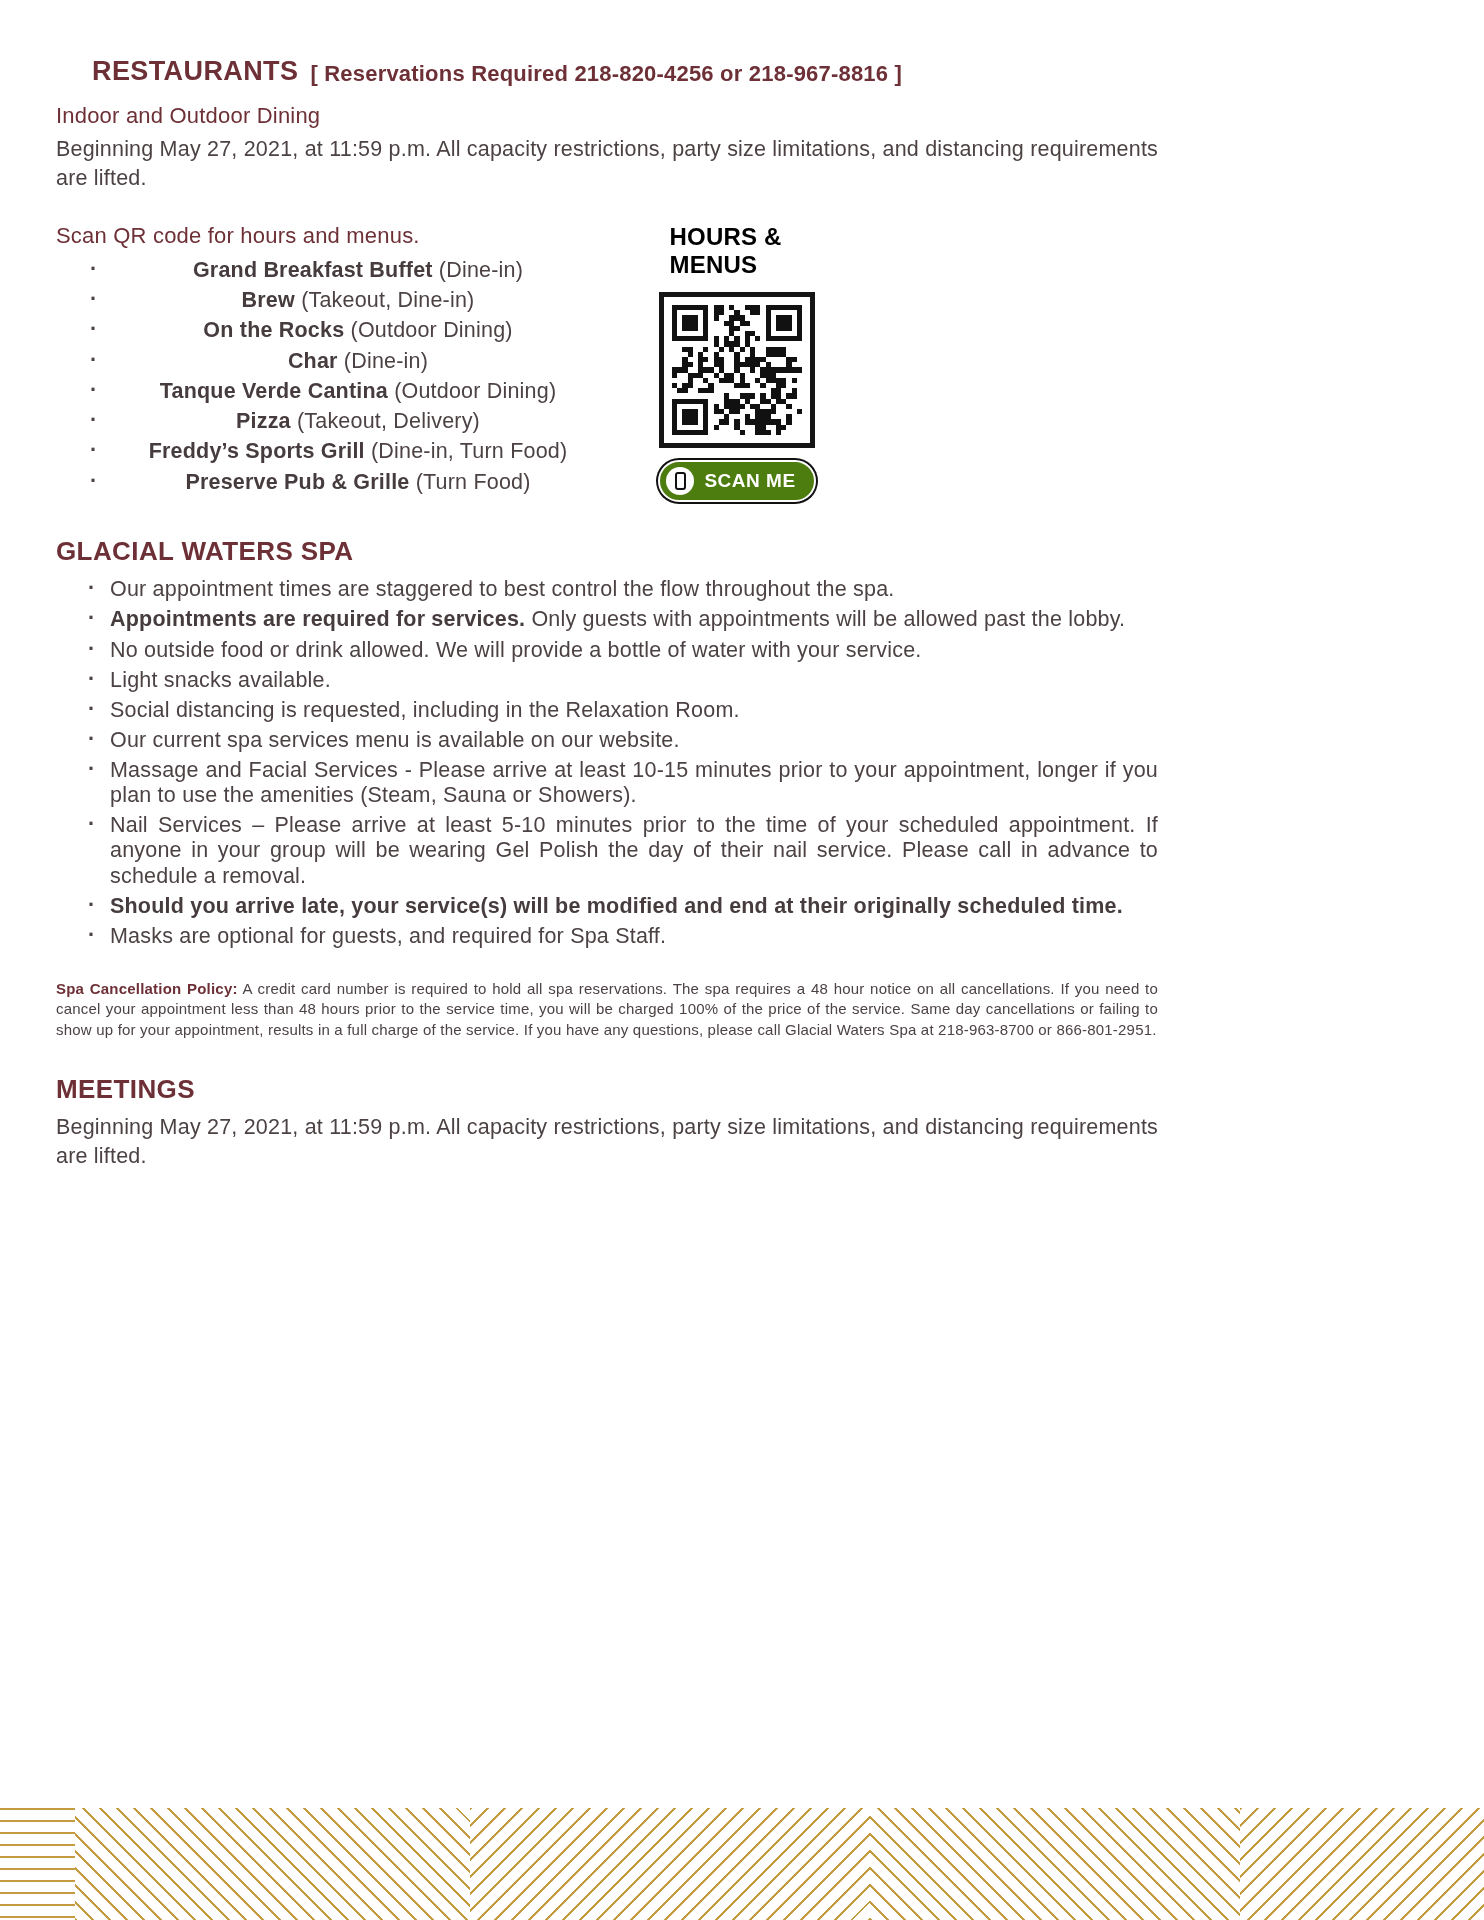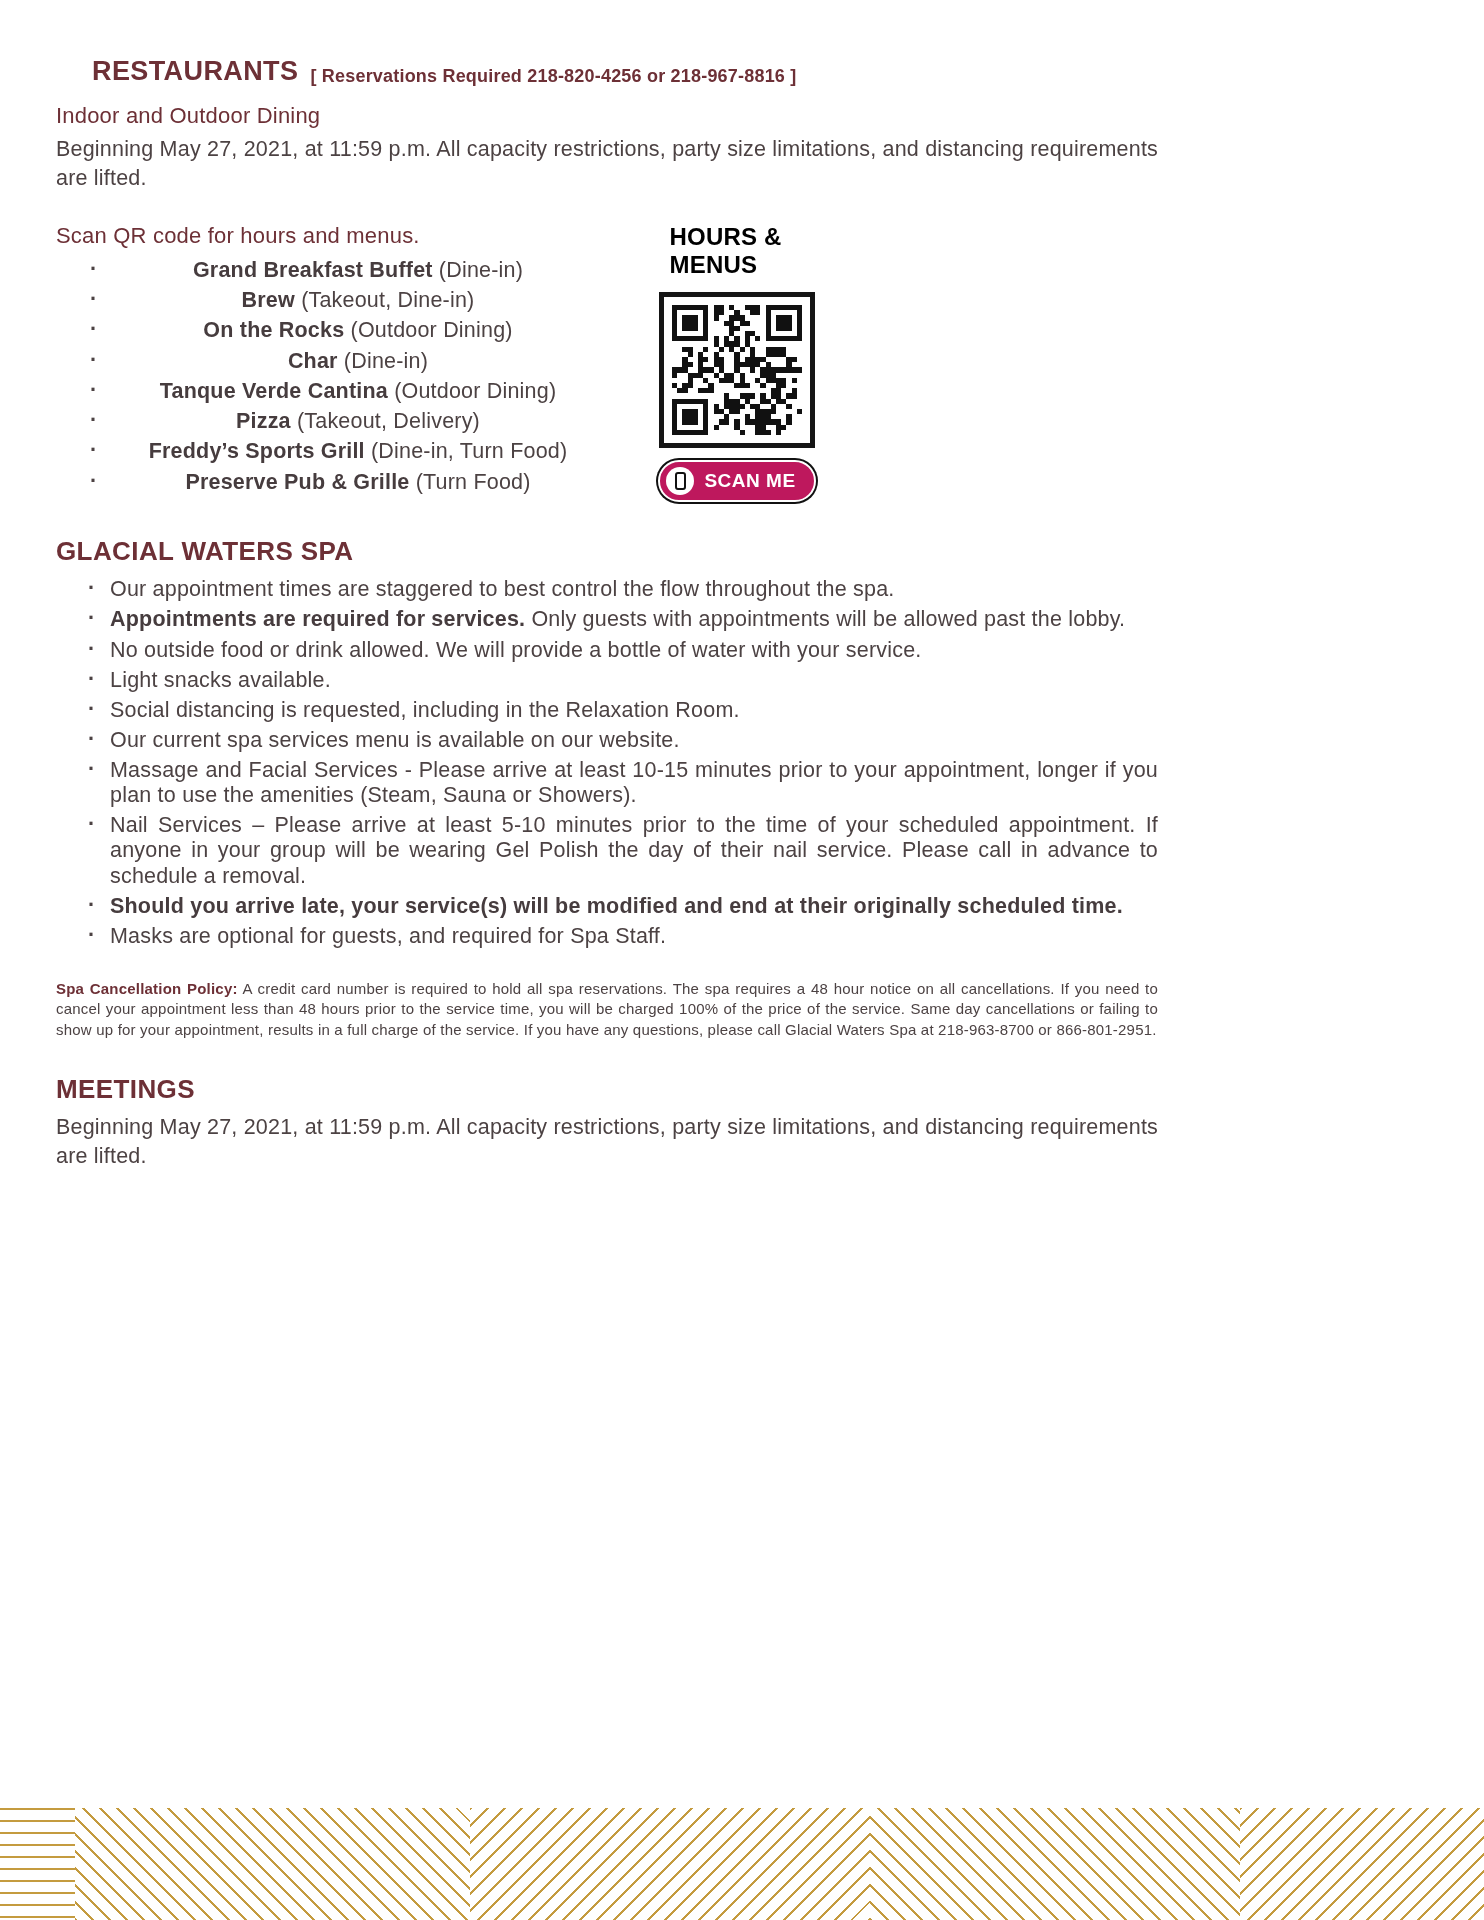--- a/index.html
+++ b/index.html
@@ -6,21 +6,21 @@
   html,body { width:1484px; }
   body {
     height:1920px; background:#ffffff; position:relative; overflow:hidden;
     font-family:"Liberation Sans","DejaVu Sans",sans-serif;
     color:#4c4243; letter-spacing:.2px;
   }
   .content { width:1102px; margin-left:56px; padding-top:56px; }
 
   .title-row { display:flex; align-items:flex-end; gap:12px;margin-left:36px; }
   .title-main { color:#6d3036; font-size:27px; font-weight:800; letter-spacing:.4px; }
-  .title-note { color:#6d3036; font-size:18px; font-weight:700; }
+  .title-note { color:#6d3036; font-size:22px; font-weight:700; }
 
   h2.sub { color:#6d3036; font-size:22px; font-weight:400; margin-top:16px; }
 
   p.body { font-size:21.5px; line-height:1.35; text-align:justify; margin-top:6px; }
 
   .scan-row { display:flex; margin-top:30px; }
   .scan-left { flex:0 0 545px; }
   .scan-left h2.sub { margin-top:0; }
 
   ul.blist { list-style:none; margin-top:8px; }
@@ -31,21 +31,21 @@
   ul.spa-list li { line-height:1.17; margin-bottom:5px; text-align:justify; }
   ul.spa-list li::before { content:"·"; position:absolute; left:-22px; top:-1px; font-weight:700; }
   ul.blist strong { font-weight:700; color:#463c3e; }
 
   .qr-block { width:200px; margin-left:36px; display:flex; flex-direction:column; align-items:center; }
   .qr-label { width:135px; color:#000000; font-size:24px; font-weight:800; line-height:1.15; }
   .qr-frame { margin-top:14px; background:#fff; border:5px solid #151515; padding:8px; }
   .qr-frame svg { display:block; width:130px; height:130px; }
   .scan-pill {
     margin-top:12px; display:flex; align-items:center; gap:10px;
-    background:#be185d; border:2px solid #fff; box-shadow:0 0 0 2px #111;
+    background:#4d7c0f; border:2px solid #fff; box-shadow:0 0 0 2px #111;
     border-radius:22px; padding:5px 18px 5px 6px;
   }
   .pill-circle { width:28px; height:28px; border-radius:50%; background:#fff; display:flex; align-items:center; justify-content:center; }
   .phone-shape { display:block; width:11px; height:18px; border:2px solid #111; border-radius:3px; }
   .scan-pill .pill-text { color:#fff; font-size:19px; font-weight:600; letter-spacing:.5px; }
 
   h1.section { color:#6d3036; font-size:26px; font-weight:800; letter-spacing:.4px; margin-top:34px; }
 
   p.cancel { font-size:15px; line-height:1.35; text-align:justify; margin-top:30px; }
   p.cancel strong { color:#6d3036; font-weight:700; }

